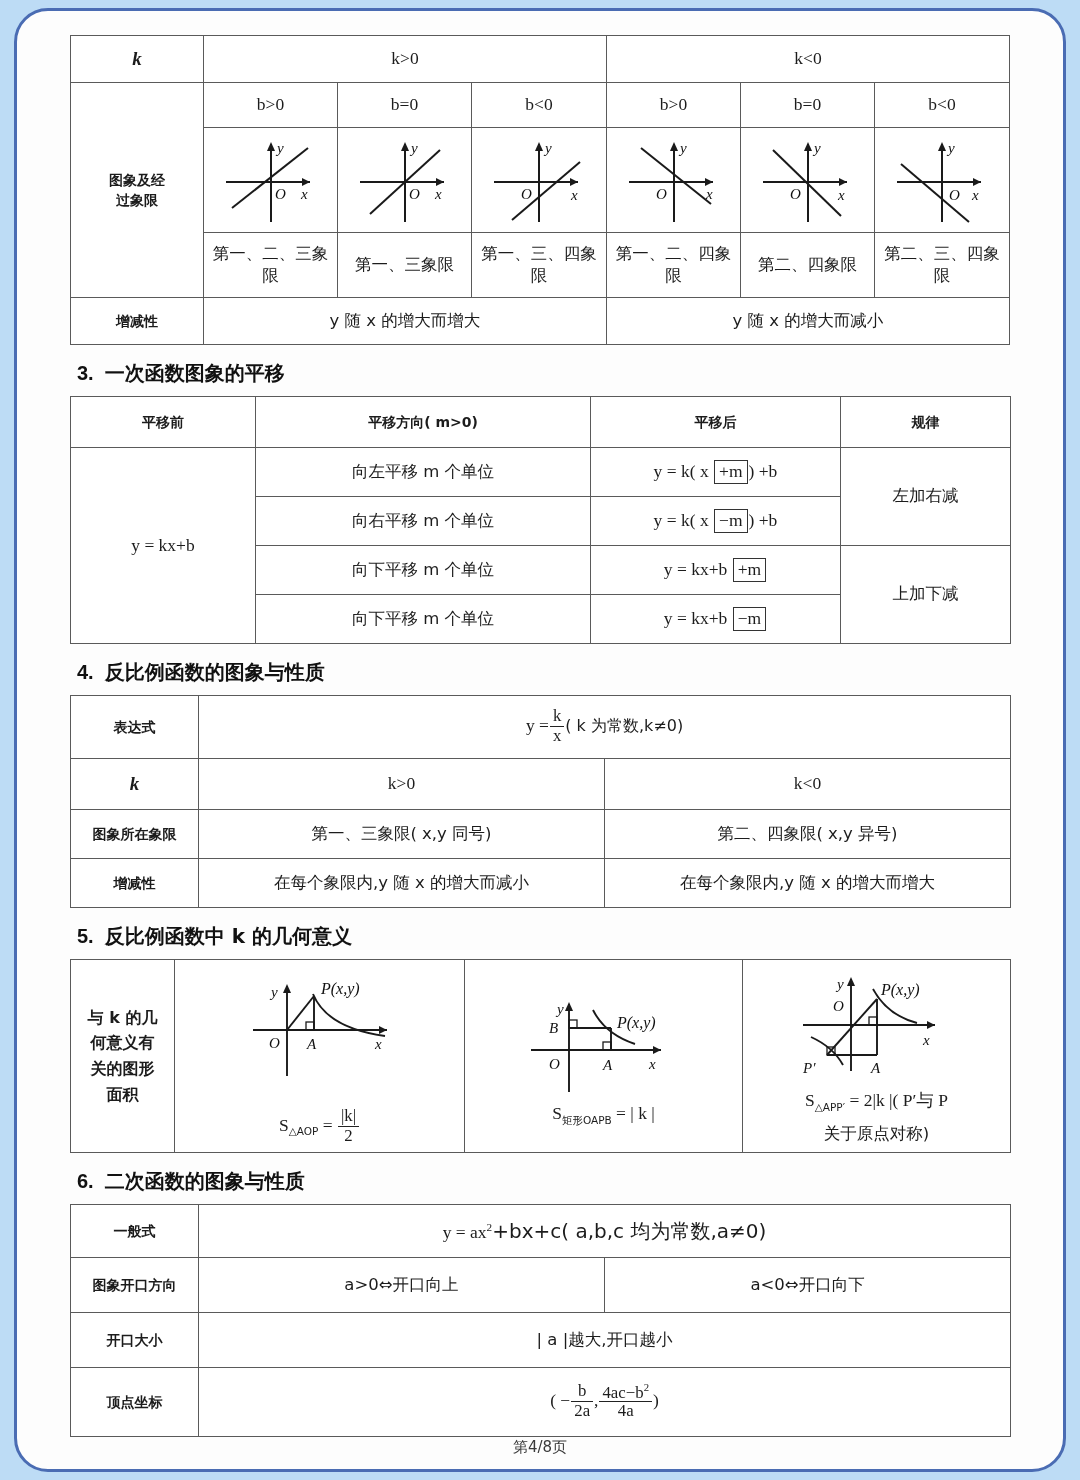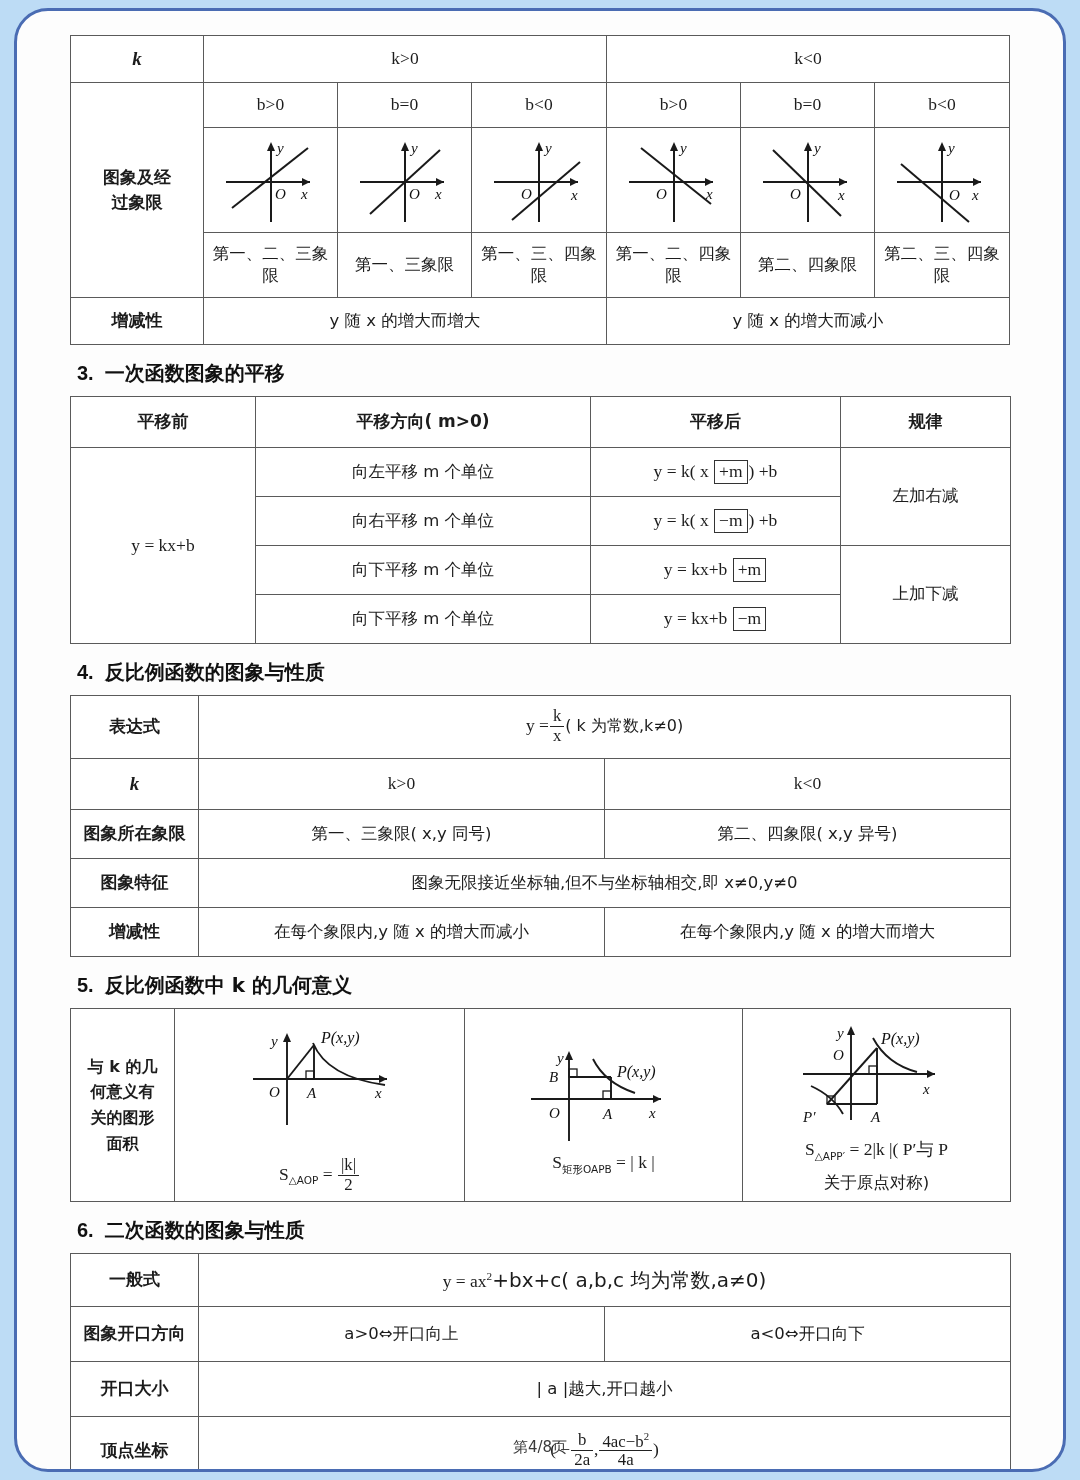--- a/index.html
+++ b/index.html
@@ -46,21 +46,21 @@
   table.sheet td {
     border: 1px solid #5a5a5a;
     text-align: center;
     vertical-align: middle;
     font-size: 17px;
     color: #1c1c1c;
     padding: 3px 4px;
     line-height: 1.32;
   }
   .cn { font-family: "DejaVu Sans", "Liberation Sans", sans-serif; font-size: 16.5px; }
-  .cnb { font-family: "DejaVu Sans", "Liberation Sans", sans-serif; font-weight: bold; font-size: 17px; }
+  .cnb { font-family: "DejaVu Sans", "Liberation Sans", sans-serif; font-weight: bold; font-size: 14px; }
   .mi { font-family: "Liberation Serif", serif; }
   .mib { font-family: "Liberation Serif", serif; font-style: italic; font-weight: bold; }
   .math { font-family: "Liberation Serif", serif; font-size: 17.5px; white-space: nowrap; }
 
   
   .heading {
     display: flex;
     align-items: baseline;
     margin: 15px 0 9px 34px;
     font-family: "DejaVu Sans", "Liberation Sans", sans-serif;
@@ -349,24 +349,20 @@
         <td style="height:44px"><span class="mib" style="font-size:19px">k</span></td>
         <td><span class="math mi">k&gt;0</span></td>
         <td><span class="math mi">k&lt;0</span></td>
       </tr>
       <tr>
         <td style="height:42px"><span class="cnb">图象所在象限</span></td>
         <td><span class="cn">第一、三象限( x,y 同号)</span></td>
         <td><span class="cn">第二、四象限( x,y 异号)</span></td>
       </tr>
       <tr>
-        <td style="height:42px"><span class="cnb">图象特征</span></td>
-        <td colspan="2"><span class="cn">图象无限接近坐标轴,但不与坐标轴相交,即 x≠0,y≠0</span></td>
-      </tr>
-      <tr>
         <td style="height:42px"><span class="cnb">增减性</span></td>
         <td><span class="cn">在每个象限内,y 随 x 的增大而减小</span></td>
         <td><span class="cn">在每个象限内,y 随 x 的增大而增大</span></td>
       </tr>
     </tbody>
   </table>
   </div>
 
   <div class="heading">
     <span class="num">5.</span>

